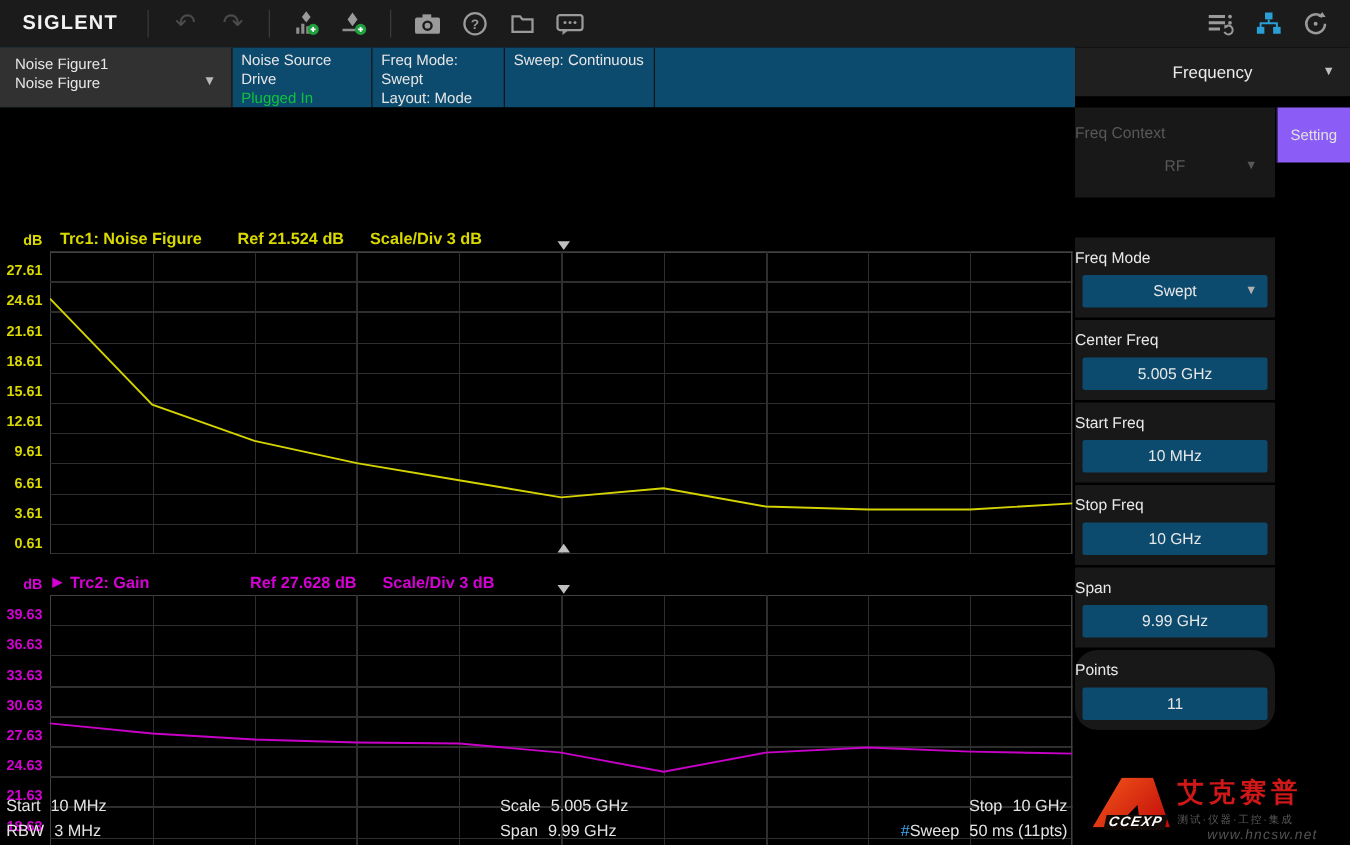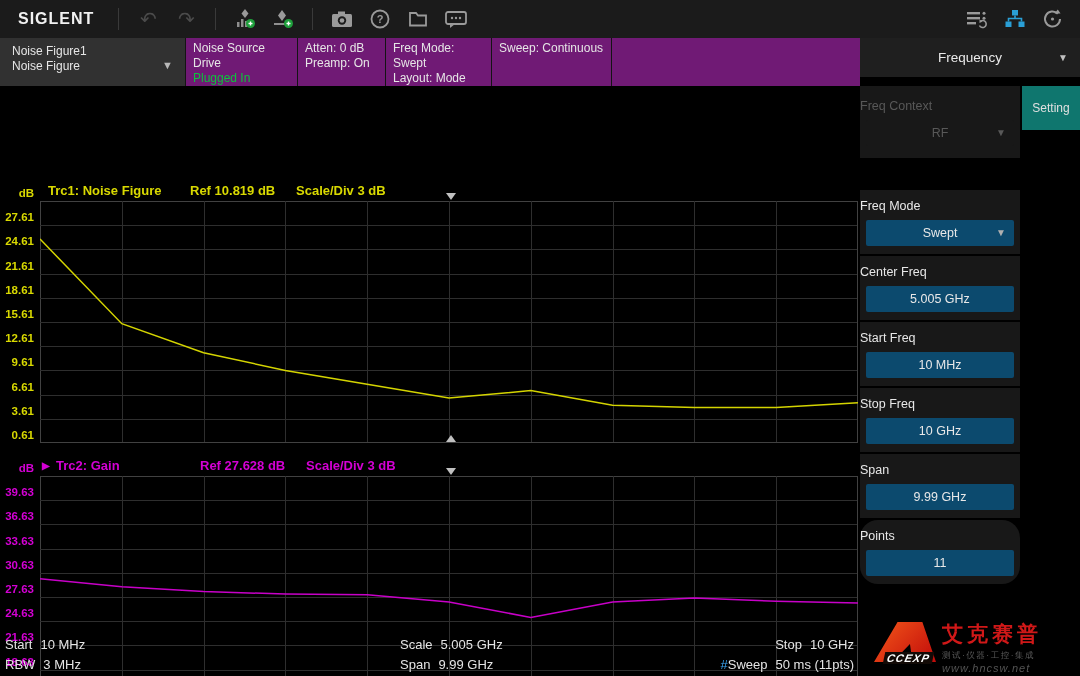--- a/index.html
+++ b/index.html
@@ -13,21 +13,21 @@
           margin-left:18px; margin-right:14px; }
   .tsep { width:1px; height:22px; background:#3a3a3a; margin:0 10px; }
   .tbtn { width:38px; height:30px; display:flex; align-items:center; justify-content:center;
           background:transparent; border:none; cursor:pointer; }
   .glyph { font-size:20px; color:#9a9a9a; line-height:1; }
   .glyph.dim { color:#4b4b4b; }
   #toolbar-right { margin-left:auto; display:flex; align-items:center; margin-right:8px; }
 
   
   #statusbar { position:absolute; left:0; top:38px; width:860px; height:48px;
-               background:#701a75; display:flex; }
+               background:#0c4a6e; display:flex; }
   .scell { height:100%; border-right:1px solid #141414; padding:3px 7px 0 7px;
            font-size:12px; line-height:15px; color:#e6e6e6; }
   .scell .green { color:#0cc43c; }
   #meas-select { width:186px; background:#313131; position:relative; cursor:pointer;
                  padding-top:6px; padding-left:12px; }
   #meas-select .caret { position:absolute; right:12px; top:20px; color:#b8b8b8; font-size:11px; }
   .c2{width:112px;} .c3{width:88px;} .c4{width:106px;} .c5{width:120px;} .c6{width:91px;}
   .cfill{flex:1; border-right:none;}
 
   
@@ -37,21 +37,21 @@
   #menu-header .title { color:#eaeaea; font-size:13.5px; }
   #menu-header .caret { position:absolute; right:12px; top:14px; color:#c0c0c0; font-size:10px; }
   .mitem { position:absolute; left:0; width:160px; height:64px; background:#181818; cursor:pointer; }
   .mitem .mlabel { display:block; text-align:left; margin-top:9px; font-size:12.5px; color:#e8e8e8; }
   .mitem .mvalue { position:relative; margin:7px auto 0 auto; width:148px; height:26px; background:#0c4a6e;
                    border-radius:2px; color:#e8e8e8; font-size:12.5px; text-align:center; line-height:26px; }
   .mitem .mvalue .caret { position:absolute; right:8px; top:0; font-size:10px; color:#b0b0b0; }
   .mitem.disabled .mlabel, .mitem.disabled .mvalue { color:#585858; }
   .mitem.disabled .mvalue { background:#181818; }
   .mitem.disabled .mvalue .caret { color:#585858; }
-  #setting-tab { position:absolute; left:161px; top:48px; width:59px; height:44px; background:#0f766e;
+  #setting-tab { position:absolute; left:161px; top:48px; width:59px; height:44px; background:#8b5cf6;
                  color:#e0e0e0; font-size:12px; display:flex; align-items:center; justify-content:center;
                  cursor:pointer; border-left:1px solid #000; }
 
   
   #chart-region { position:absolute; left:0; top:86px; width:860px; height:549px; background:#000; }
   .trc-header { position:absolute; left:40px; height:16px; font-size:13px; font-weight:bold; white-space:nowrap; }
   #trc1-header { top:97px; color:#d9d900; }
   #trc2-header { top:372px; color:#d400d4; }
   .trc-header span { position:absolute; }
   .grid-wrap { position:absolute; left:40px; width:818px; height:242px; }
@@ -79,21 +79,21 @@
   #wm-logo { position:absolute; left:18px; top:2px; width:62px; height:46px; }
   #wm-logo .shape { position:absolute; left:0; top:0; width:62px; height:40px;
                     background:linear-gradient(135deg,#f4581a,#c00a0a);
                     clip-path:polygon(38% 0, 78% 0, 100% 100%, 62% 100%, 58% 55%, 30% 100%, 0 100%); }
   #wm-logo .ccexp { position:absolute; left:10px; top:30px; font-size:11px; font-style:italic;
                     font-weight:bold; color:#fff; background:#120a06; padding:0 3px;
                     transform:skewX(-12deg); letter-spacing:1px; }
   #wm-text { position:absolute; left:86px; top:0; width:136px; }
   #wm-brand { color:#d01818; font-size:21px; font-weight:bold; letter-spacing:4px; white-space:nowrap; }
   #wm-tagline { color:#5a5a5a; font-size:8.5px; letter-spacing:1.5px; margin-top:2px; white-space:nowrap; }
-  #wm-url { color:#545454; font-size:11px; font-style:italic; letter-spacing:1px; }
+  #wm-url { color:#545454; font-size:11px; font-style:italic; letter-spacing:1px;text-align:center; }
 </style>
 </head>
 <body>
 
 <div id="toolbar">
   <span id="logo">SIGLENT</span>
   <div class="tsep"></div>
   <button class="tbtn">
     <span class="glyph dim">↶</span>
   </button>
@@ -183,24 +183,20 @@
 <div id="statusbar">
   <div class="scell" id="meas-select">
     <div>Noise Figure1</div>
     <div>Noise Figure</div>
     <span class="caret">▼</span>
   </div>
   <div class="scell c2">
     <div>Noise Source Drive</div>
     <div class="green">Plugged In</div>
   </div>
-  <div class="scell c3">
-    <div>Atten: 0 dB</div>
-    <div>Preamp: On</div>
-  </div>
   <div class="scell c4">
     <div>Freq Mode: Swept</div>
     <div>Layout: Mode</div>
     <div>DUT:Amplifier</div>
   </div>
   <div class="scell c5">
     <div>Sweep: Continuous</div>
   </div>
   <div class="scell cfill"></div>
 </div>
@@ -256,21 +252,21 @@
     <span class="mlabel">Points</span>
     <div class="mvalue">
       <span>11</span>
     </div>
   </div>
 </div>
 
 <div id="chart-region">
   <div class="trc-header" id="trc1-header">
     <span style="left:8px;">Trc1:  Noise Figure</span>
-    <span style="left:150px;">Ref  10.819 dB</span>
+    <span style="left:150px;">Ref  21.524 dB</span>
     <span style="left:256px;">Scale/Div  3 dB</span>
   </div>
   <div class="ylabels" id="ylab1">
       <div style="top: -8px;">dB</div>
       <div style="top: 16.2px;">27.61</div>
       <div style="top: 40.4px;">24.61</div>
       <div style="top: 64.6px;">21.61</div>
       <div style="top: 88.8px;">18.61</div>
       <div style="top: 113px;">15.61</div>
       <div style="top: 137.2px;">12.61</div>

